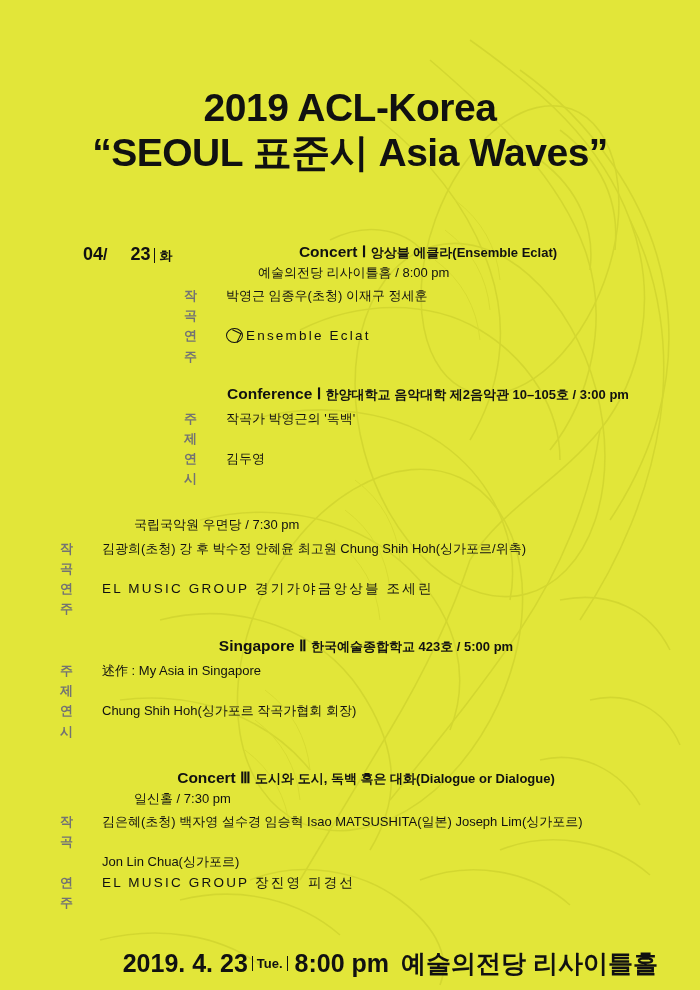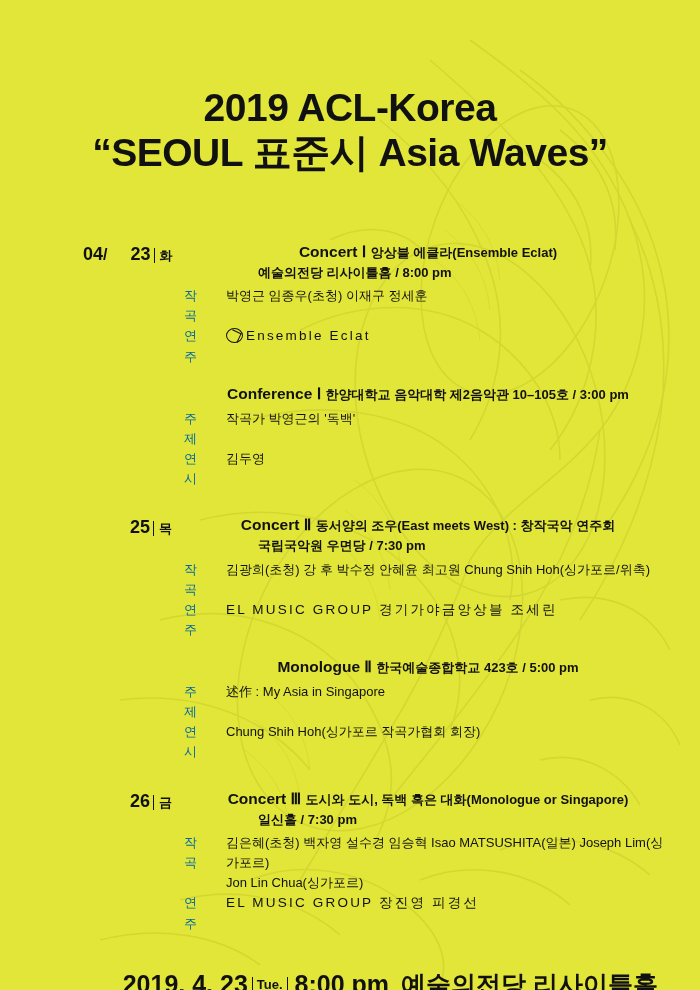--- a/index.html
+++ b/index.html
@@ -102,37 +102,37 @@
     line-height: 1.35;
     color: #111;
     text-align: center;
   }
   .ev-title .sub {
     font-size: 13px;
     font-weight: bold;
   }
   .ev-venue {
     font-size: 13px;
-    font-weight: bold;
+    font-weight: normal;
     line-height: 1.5;
     padding-left: 74px;
   }
   .credits {
     margin-top: 4px;
   }
   .credit-row {
     display: flex;
     font-size: 13px;
     line-height: 1.55;
   }
   .credit-label {
     flex: 0 0 42px;
     letter-spacing: 6px;
-    font-weight: normal;
-    color: #0369a1;
+    font-weight: bold;
+    color: #737373;
   }
   .credit-val {
     flex: 1 1 auto;
   }
   .spaced {
     letter-spacing: 2.2px;
     font-weight: normal;
     font-size: 13.5px;
   }
   .eclat-logo {
@@ -287,73 +287,63 @@
                 <div class="credit-label">연 시</div>
                 <div class="credit-val">김두영</div>
               </div>
             </div>
           </div>
 
         </div>
       </div>
 
       <div class="day-group">
-        <div class="day-col">
-          <span class="day-num">25</span><span class="day-kor">목</span>
-        </div>
         <div class="day-body">
 
           <div class="event">
-            <div class="ev-title">
-              <span>Concert Ⅱ</span>
-              <span class="sub">동서양의 조우(East meets West) : 창작국악 연주회</span>
-            </div>
             <div class="ev-venue">국립국악원 우면당 / 7:30 pm</div>
             <div class="credits">
               <div class="credit-row">
                 <div class="credit-label">작 곡</div>
                 <div class="credit-val">김광희(초청)  강 후  박수정  안혜윤  최고원   Chung Shih Hoh(싱가포르/위촉)</div>
               </div>
               <div class="credit-row">
                 <div class="credit-label">연 주</div>
                 <div class="credit-val spaced">EL MUSIC GROUP  경기가야금앙상블  조세린</div>
               </div>
             </div>
           </div>
 
           <div class="event">
             <div class="ev-title">
-              <span>Monologue Ⅱ</span>
+              <span>Singapore Ⅱ</span>
               <span class="sub">한국예술종합학교 423호 / 5:00 pm</span>
             </div>
             <div class="credits">
               <div class="credit-row">
                 <div class="credit-label">주 제</div>
                 <div class="credit-val">述作 : My Asia in Singapore</div>
               </div>
               <div class="credit-row">
                 <div class="credit-label">연 시</div>
                 <div class="credit-val">Chung Shih Hoh(싱가포르 작곡가협회 회장)</div>
               </div>
             </div>
           </div>
 
         </div>
       </div>
 
       <div class="day-group">
-        <div class="day-col">
-          <span class="day-num">26</span><span class="day-kor">금</span>
-        </div>
         <div class="day-body">
 
           <div class="event">
             <div class="ev-title">
               <span>Concert Ⅲ</span>
-              <span class="sub">도시와 도시, 독백 혹은 대화(Monologue or Singapore)</span>
+              <span class="sub">도시와 도시, 독백 혹은 대화(Dialogue or Dialogue)</span>
             </div>
             <div class="ev-venue">일신홀 / 7:30 pm</div>
             <div class="credits">
               <div class="credit-row">
                 <div class="credit-label">작 곡</div>
                 <div class="credit-val">김은혜(초청)  백자영  설수경  임승혁   Isao MATSUSHITA(일본)   Joseph Lim(싱가포르)</div>
               </div>
               <div class="credit-row">
                 <div class="credit-label"></div>
                 <div class="credit-val">Jon Lin Chua(싱가포르)</div>

